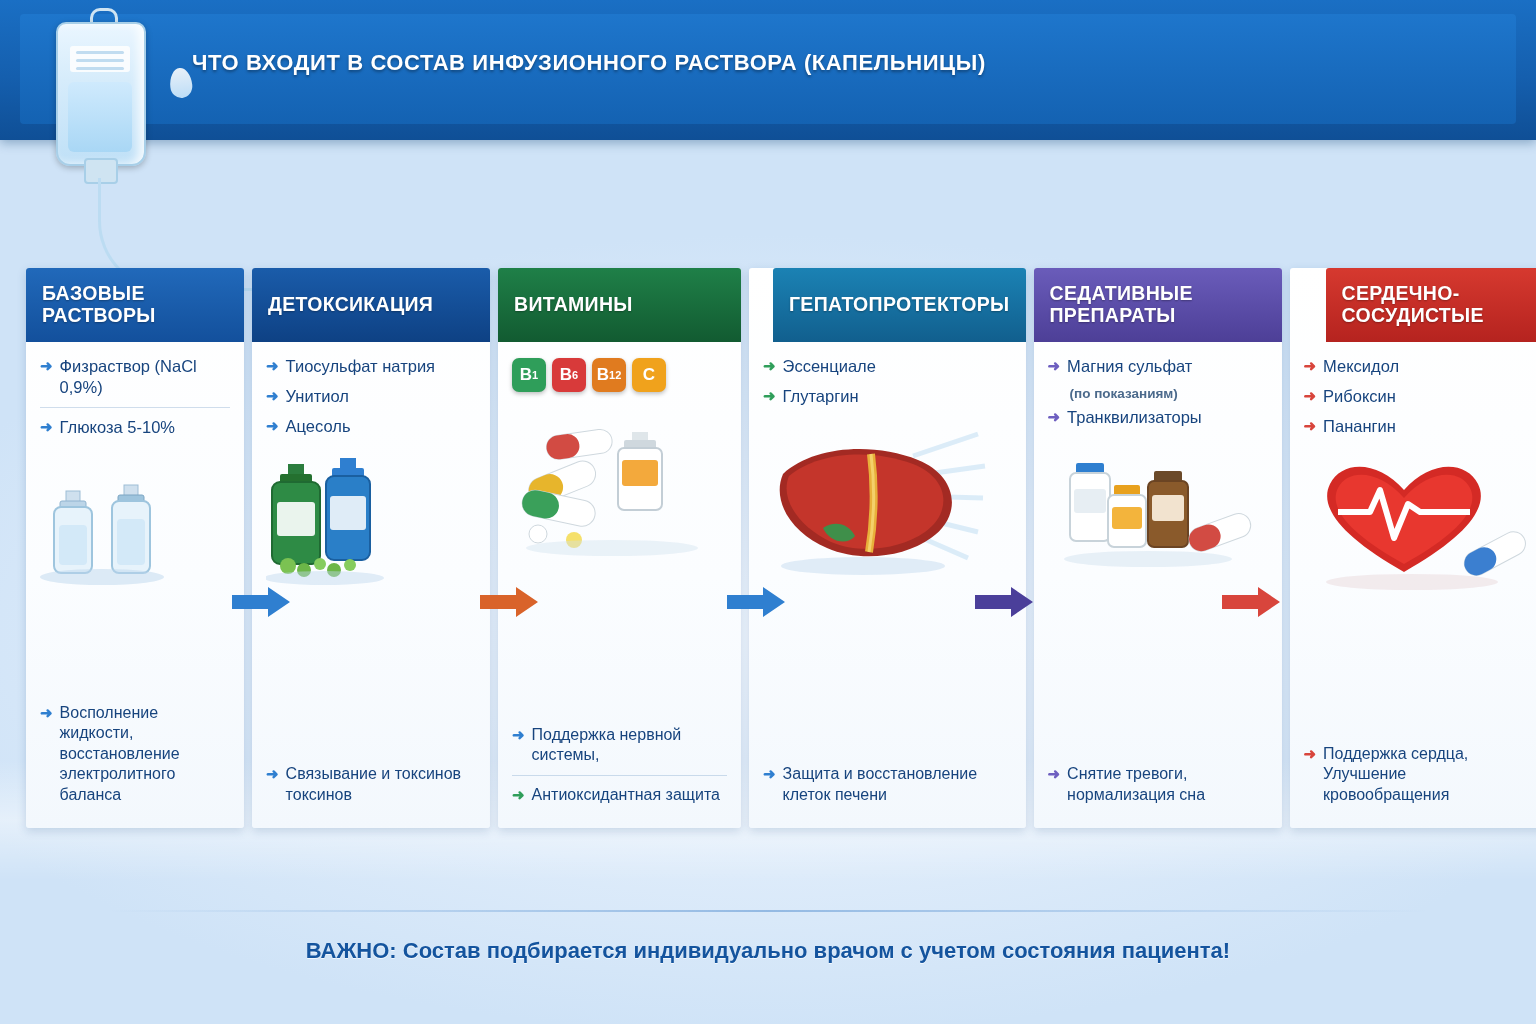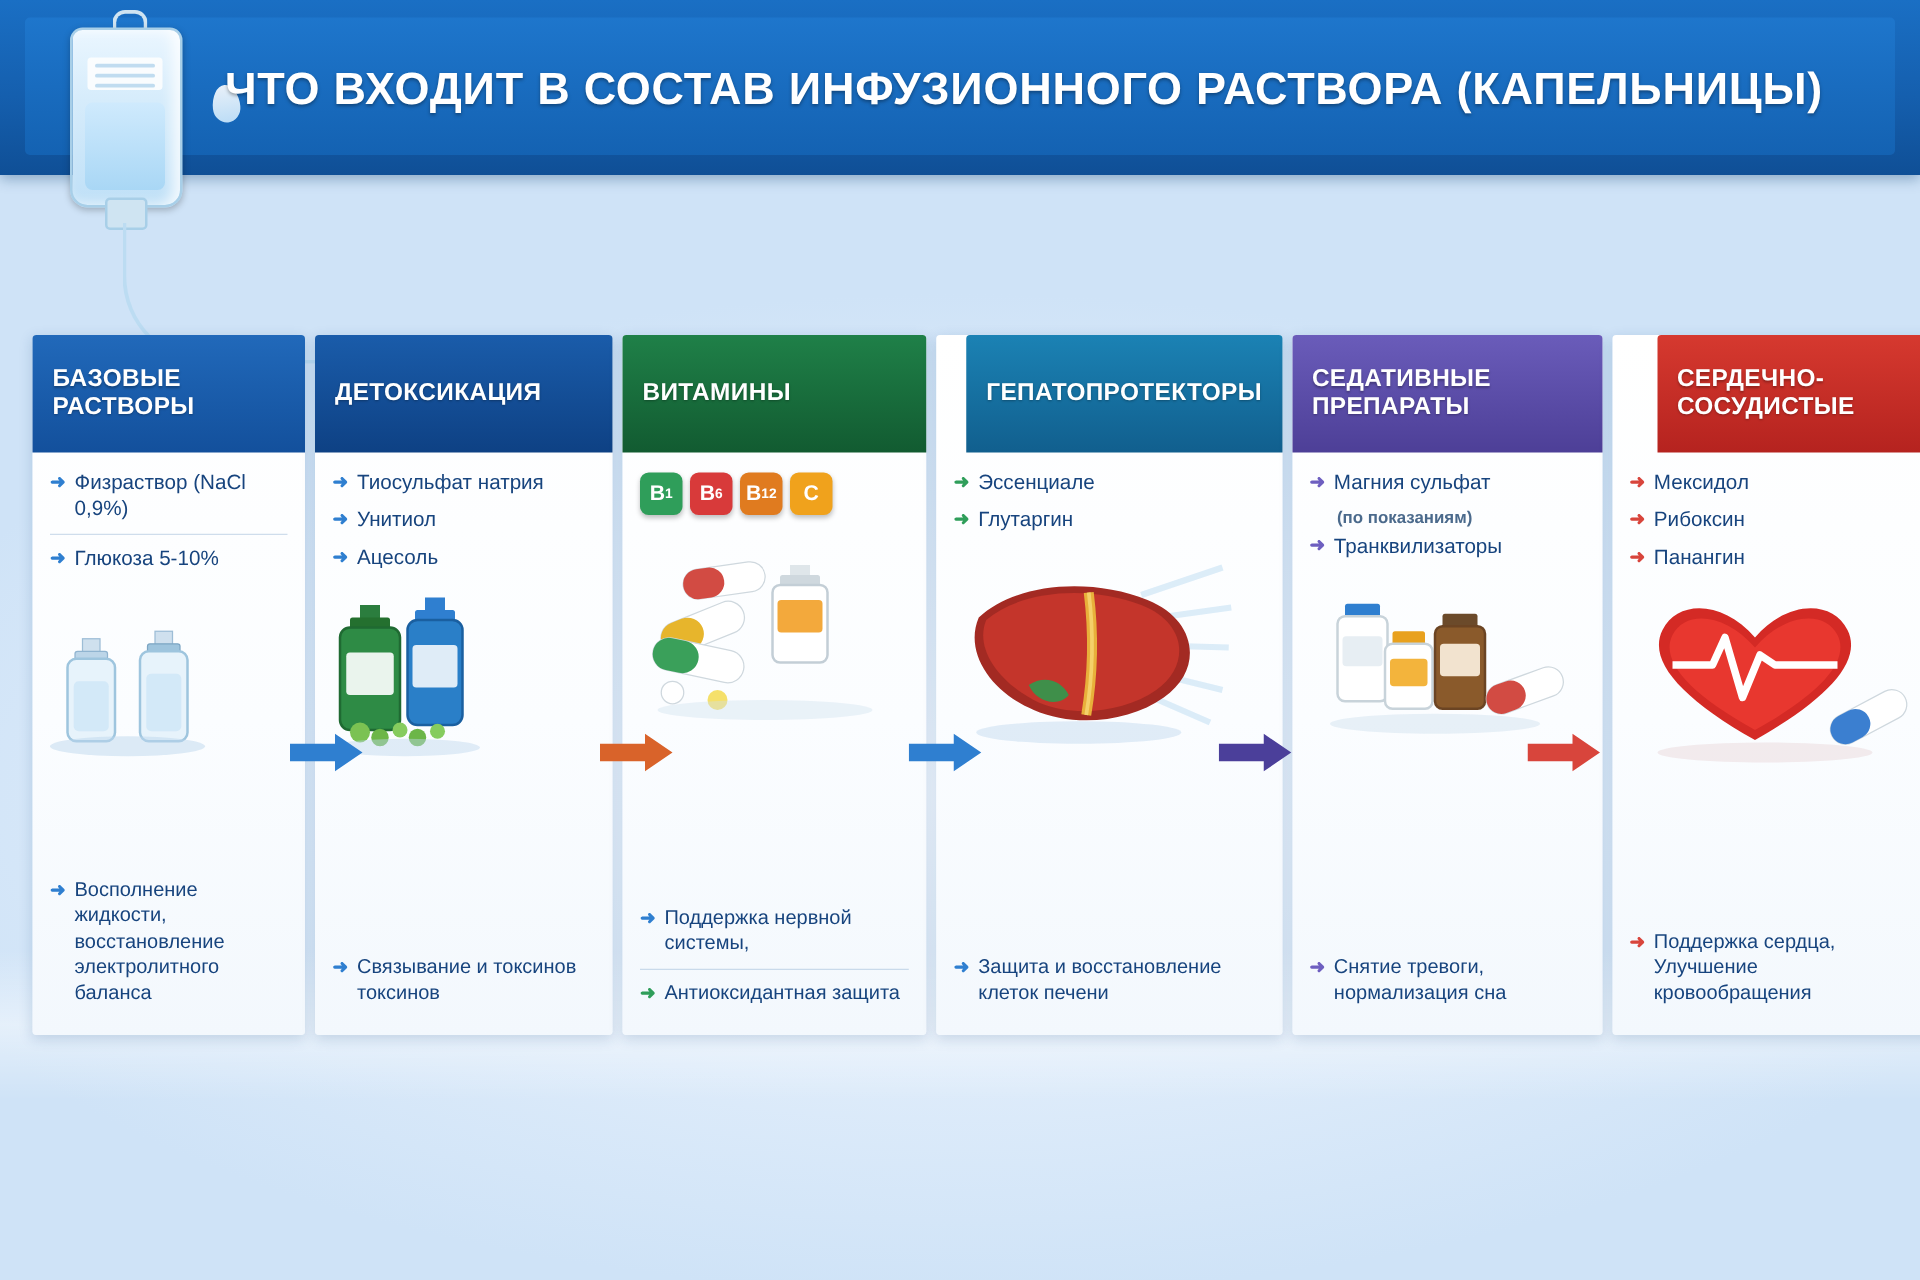--- a/index.html
+++ b/index.html
@@ -25,22 +25,22 @@
     position:absolute;left:0;top:0;width:1536px;height:140px;
     background:linear-gradient(180deg,#1a6fc4 0%, #155fae 55%, #0f4f96 100%);
     box-shadow:0 3px 10px rgba(10,60,110,.35);
   }
   .header-inner{
     position:absolute;left:20px;top:14px;right:20px;bottom:16px;
     background:linear-gradient(180deg,#1e76cc 0%, #1462b2 100%);
     border-radius:4px;
   }
   .header-title{
-    position:absolute;left:180px;right:40px;top:50px;
-    color:#ffffff;font-size:36px;font-weight:bold;letter-spacing:.6px;
+    position:absolute;left:192px;right:40px;top:50px;
+    color:#ffffff;font-size:22px;font-weight:bold;letter-spacing:.6px;
     text-shadow:0 2px 3px rgba(0,0,0,.35);
     white-space:nowrap;
   }
   
   .iv{position:absolute;left:28px;top:8px;width:170px;height:230px;}
   .iv-bag{
     position:absolute;left:28px;top:14px;width:86px;height:140px;
     background:linear-gradient(180deg,#eaf6ff 0%, #d6ecfb 40%, #bfe0f7 100%);
     border:2px solid #a8cfe8;border-radius:10px 10px 14px 14px;
     box-shadow:inset -6px 0 10px rgba(255,255,255,.8), 0 2px 6px rgba(0,0,0,.25);
@@ -68,21 +68,21 @@
 
   
   .columns{position:absolute;left:26px;top:268px;width:1484px;height:560px;display:flex;gap:8px;}
   .col{
     position:relative;flex:1;display:flex;flex-direction:column;
     background:linear-gradient(180deg,#ffffff 0%, #fbfdff 55%, #f3f8fd 100%);
     border-radius:3px;
     box-shadow:0 3px 10px rgba(20,70,130,.18);
   }
   .col-head{
-    position:relative;height:94px;border-radius:3px 3px 0 0;
+    position:relative;height:74px;border-radius:3px 3px 0 0;
     display:flex;align-items:center;padding:0 16px;
     color:#fff;font-size:19.5px;font-weight:bold;line-height:1.12;letter-spacing:.3px;
     text-shadow:0 1px 2px rgba(0,0,0,.3);
   }
   .col-body{position:relative;flex:1;padding:14px 14px 10px 14px;}
 
   .bullet{display:flex;align-items:flex-start;gap:7px;margin-bottom:9px;}
   .bullet .arw{flex:none;font-size:15px;line-height:20px;font-weight:bold;}
   .bullet .txt{font-size:16.5px;line-height:1.28;font-weight:normal;color:#17447e;}
   .sep{height:1px;background:rgba(120,160,200,.35);margin:6px 0 9px 0;}
@@ -415,14 +415,18 @@
     <svg width="60" height="34" viewBox="0 0 60 34">
         <path d="M0 10 H36 V2 L58 17 L36 32 V24 H0 Z" fill="#4b3f9a"></path>
       </svg>
   </div>
   <div class="arrow" style="left:1222px">
     <svg width="60" height="34" viewBox="0 0 60 34">
         <path d="M0 10 H36 V2 L58 17 L36 32 V24 H0 Z" fill="#d8453c"></path>
       </svg>
   </div>
 
+  <div class="footer">
+    <div class="footer-divider"></div>
+    <div class="footer-text">ВАЖНО: Состав подбирается индивидуально врачом с учетом состояния пациента!</div>
+  </div>
 
 </div>
 
 </body></html>

